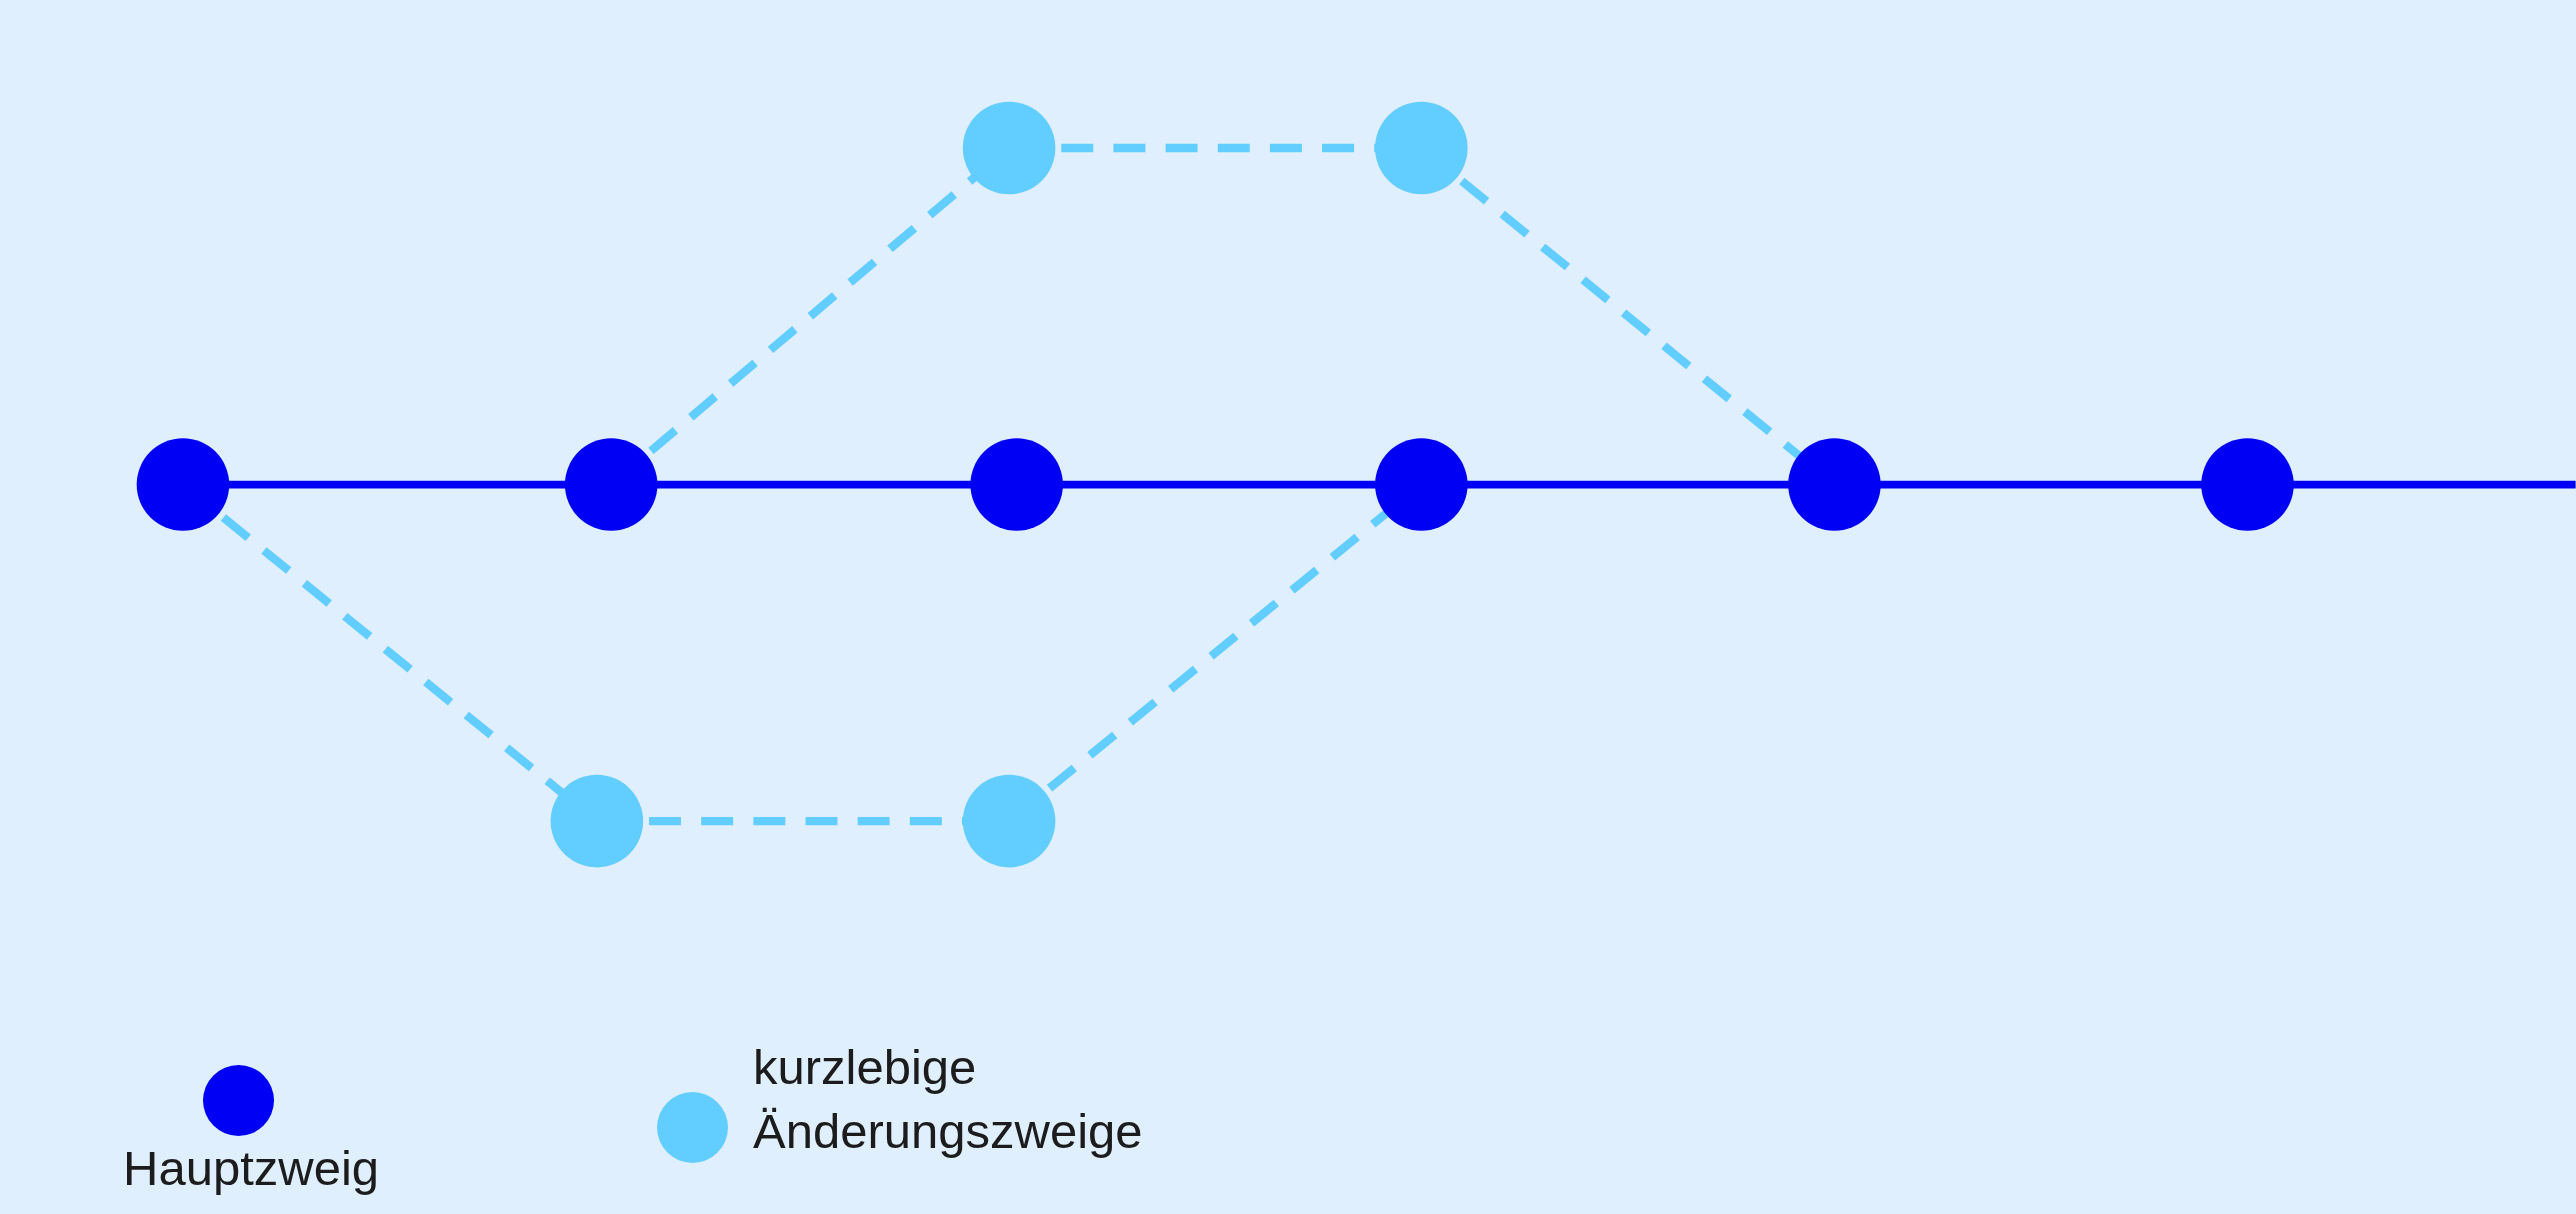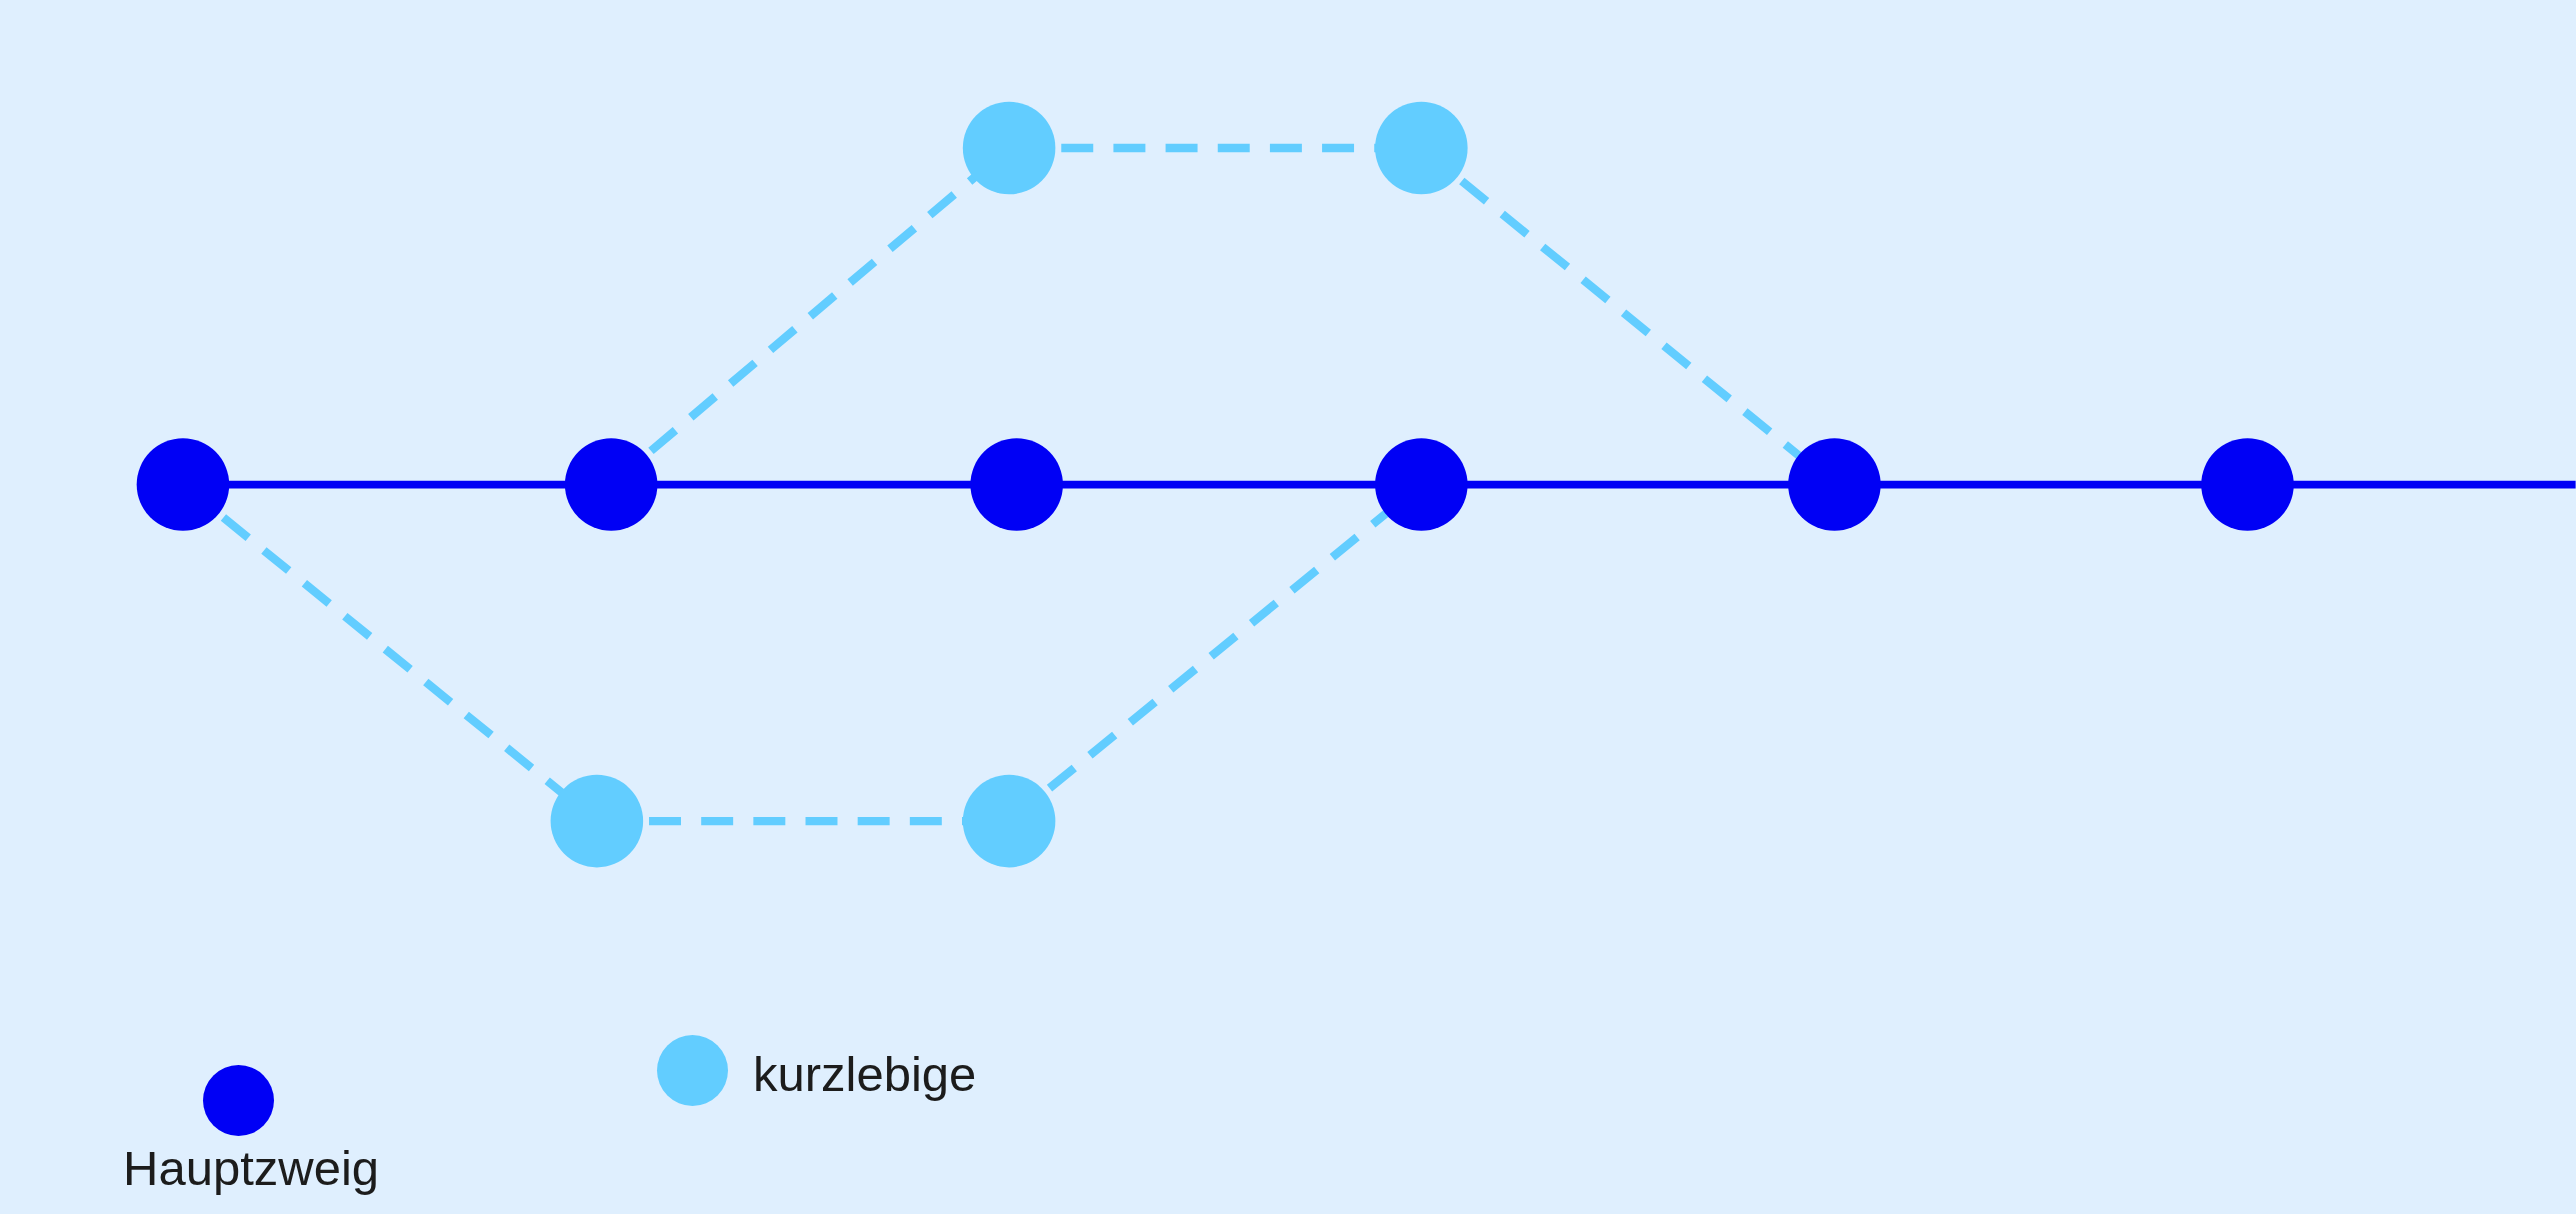--- a/index.html
+++ b/index.html
@@ -39,15 +39,16 @@
 </svg>
 
 <div class="legend-item" style="left:98px;top:1065px;flex-direction:column;">
   <div class="legend-dot" style="background:#0000f5"></div>
   <div class="legend-text">Hauptzweig</div>
 </div>
 <div class="legend-item" style="left:657px;top:1035px;align-items:flex-end;">
   <div class="legend-dot" style="background:#62cdff"></div>
   <div class="legend-text">
     <div>kurzlebige</div>
+    <div>Änderungszweige</div>
   </div>
 </div>
 
 
 </body></html>

